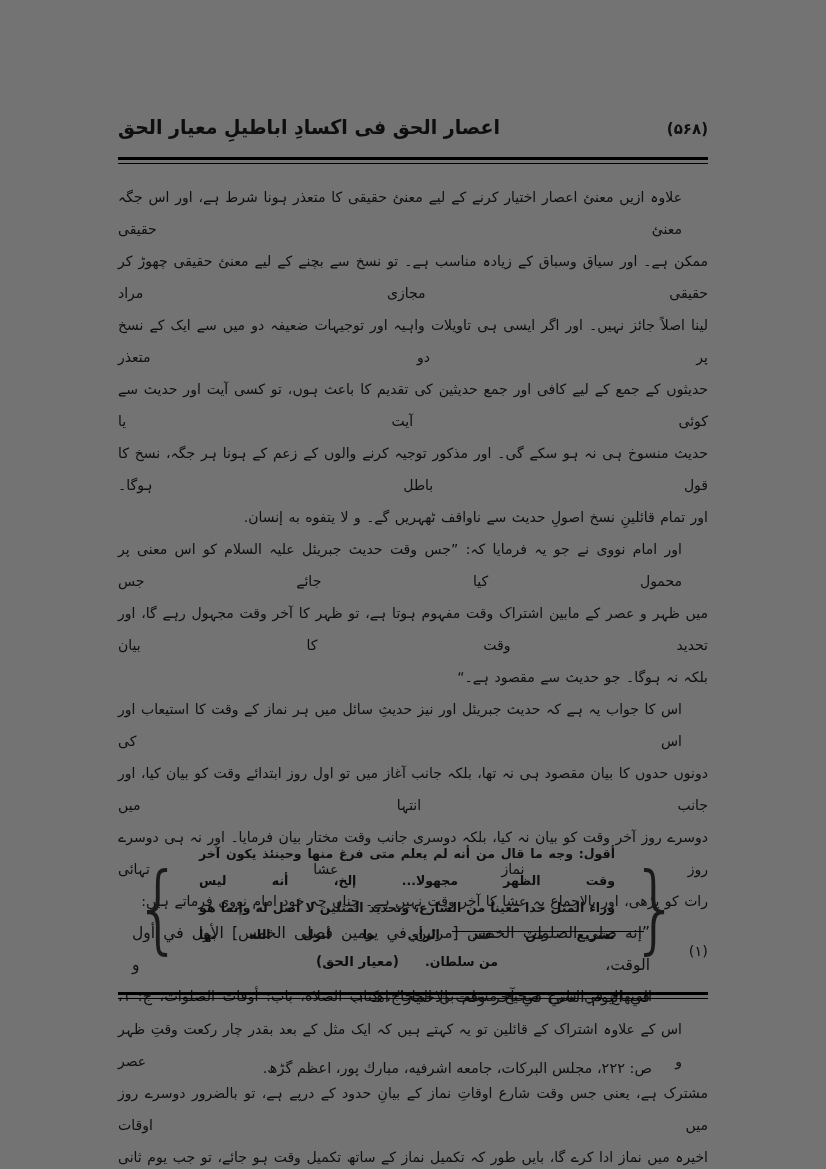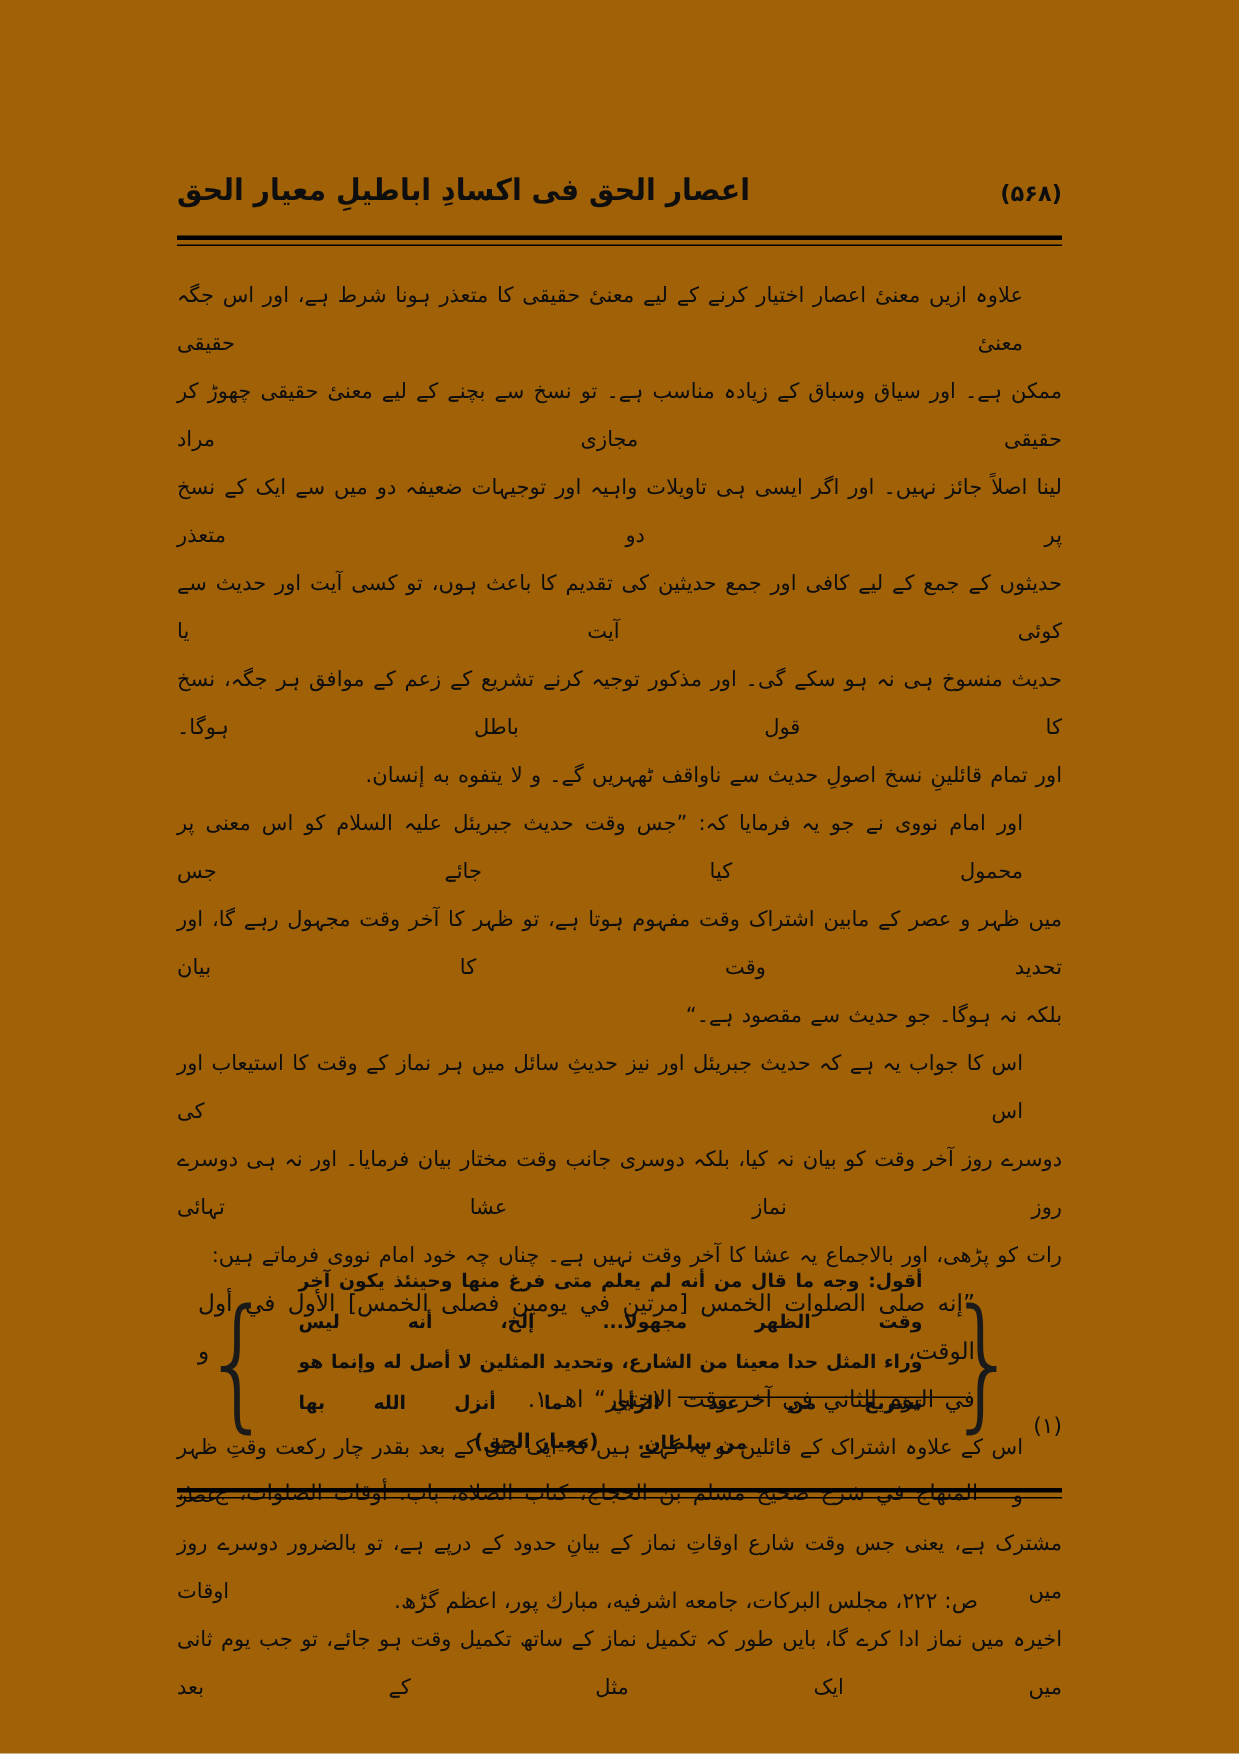--- a/index.html
+++ b/index.html
@@ -1,19 +1,19 @@
 <!DOCTYPE html>
 <html lang="ur" dir="rtl"><head>
 <meta charset="utf-8">
 <style>
   html,body{margin:0;padding:0;background:#e9e9e9;}
   .page{
     position:relative;
     width:826px;height:1169px;
-    background:#a16207;
+    background:#737373;
     margin:0 auto;
     overflow:hidden;
     font-family:"DejaVu Sans", sans-serif;
     color:#0e0e0e;
     direction:rtl;
   }
   
   .header{
     position:absolute;top:116px;left:118px;right:118px;
     display:flex;flex-direction:row-reverse;justify-content:space-between;align-items:flex-end;
@@ -110,28 +110,29 @@
     <div class="book-title">اعصار الحق فی اکسادِ اباطیلِ معیار الحق</div>
     <div class="page-number">(۵۶۸)</div>
   </div>
   <div class="header-rule"></div>
 
   <div class="body-text">
     <div class="bl first">علاوہ ازیں معنیٔ اعصار اختیار کرنے کے لیے معنیٔ حقیقی کا متعذر ہونا شرط ہے، اور اس جگہ معنیٔ حقیقی</div>
     <div class="bl">ممکن ہے۔ اور سیاق وسباق کے زیادہ مناسب ہے۔ تو نسخ سے بچنے کے لیے معنیٔ حقیقی چھوڑ کر حقیقی مجازی مراد</div>
     <div class="bl">لینا اصلاً جائز نہیں۔ اور اگر ایسی ہی تاویلات واہیہ اور توجیہات ضعیفہ دو میں سے ایک کے نسخ پر دو متعذر</div>
     <div class="bl">حدیثوں کے جمع کے لیے کافی اور جمع حدیثین کی تقدیم کا باعث ہوں، تو کسی آیت اور حدیث سے کوئی آیت یا</div>
-    <div class="bl">حدیث منسوخ ہی نہ ہو سکے گی۔ اور مذکور توجیہ کرنے تشريع کے زعم کے موافق ہر جگہ، نسخ کا قول باطل ہوگا۔</div>
+    <div class="bl">حدیث منسوخ ہی نہ ہو سکے گی۔ اور مذکور توجیہ کرنے والوں کے زعم کے ہونا ہر جگہ، نسخ کا قول باطل ہوگا۔</div>
     <div class="bl last">اور تمام قائلینِ نسخ اصولِ حدیث سے ناواقف ٹھہریں گے۔ و لا يتفوه به إنسان.</div>
 
     <div class="bl first">اور امام نووی نے جو یہ فرمایا کہ: ”جس وقت حدیث جبریئل علیہ السلام کو اس معنی پر محمول کیا جائے جس</div>
     <div class="bl">میں ظہر و عصر کے مابین اشتراک وقت مفہوم ہوتا ہے، تو ظہر کا آخر وقت مجہول رہے گا، اور تحدید وقت کا بیان</div>
     <div class="bl last">بلکہ نہ ہوگا۔ جو حدیث سے مقصود ہے۔“</div>
 
     <div class="bl first">اس کا جواب یہ ہے کہ حدیث جبریئل اور نیز حدیثِ سائل میں ہر نماز کے وقت کا استیعاب اور اس کی</div>
+    <div class="bl">دونوں حدوں کا بیان مقصود ہی نہ تھا، بلکہ جانب آغاز میں تو اول روز ابتدائے وقت کو بیان کیا، اور جانب انتہا میں</div>
     <div class="bl">دوسرے روز آخر وقت کو بیان نہ کیا، بلکہ دوسری جانب وقت مختار بیان فرمایا۔ اور نہ ہی دوسرے روز نماز عشا تہائی</div>
     <div class="bl last">رات کو پڑھی، اور بالاجماع یہ عشا کا آخر وقت نہیں ہے۔ چناں چہ خود امام نووی فرماتے ہیں:</div>
 
     <div class="arabic-quote">
       <div class="bl">”إنه صلى الصلوات الخمس [مرتين في يومين فصلى الخمس] الأول في أول الوقت، و</div>
       <div class="bl last">في اليوم الثاني في آخر وقت الاختيار“ اهـ ۱.</div>
     </div>
 
     <div class="bl first">اس کے علاوہ اشتراک کے قائلین تو یہ کہتے ہیں کہ ایک مثل کے بعد بقدر چار رکعت وقتِ ظہر و عصر</div>
     <div class="bl">مشترک ہے، یعنی جس وقت شارع اوقاتِ نماز کے بیانِ حدود کے درپے ہے، تو بالضرور دوسرے روز میں اوقات</div>

